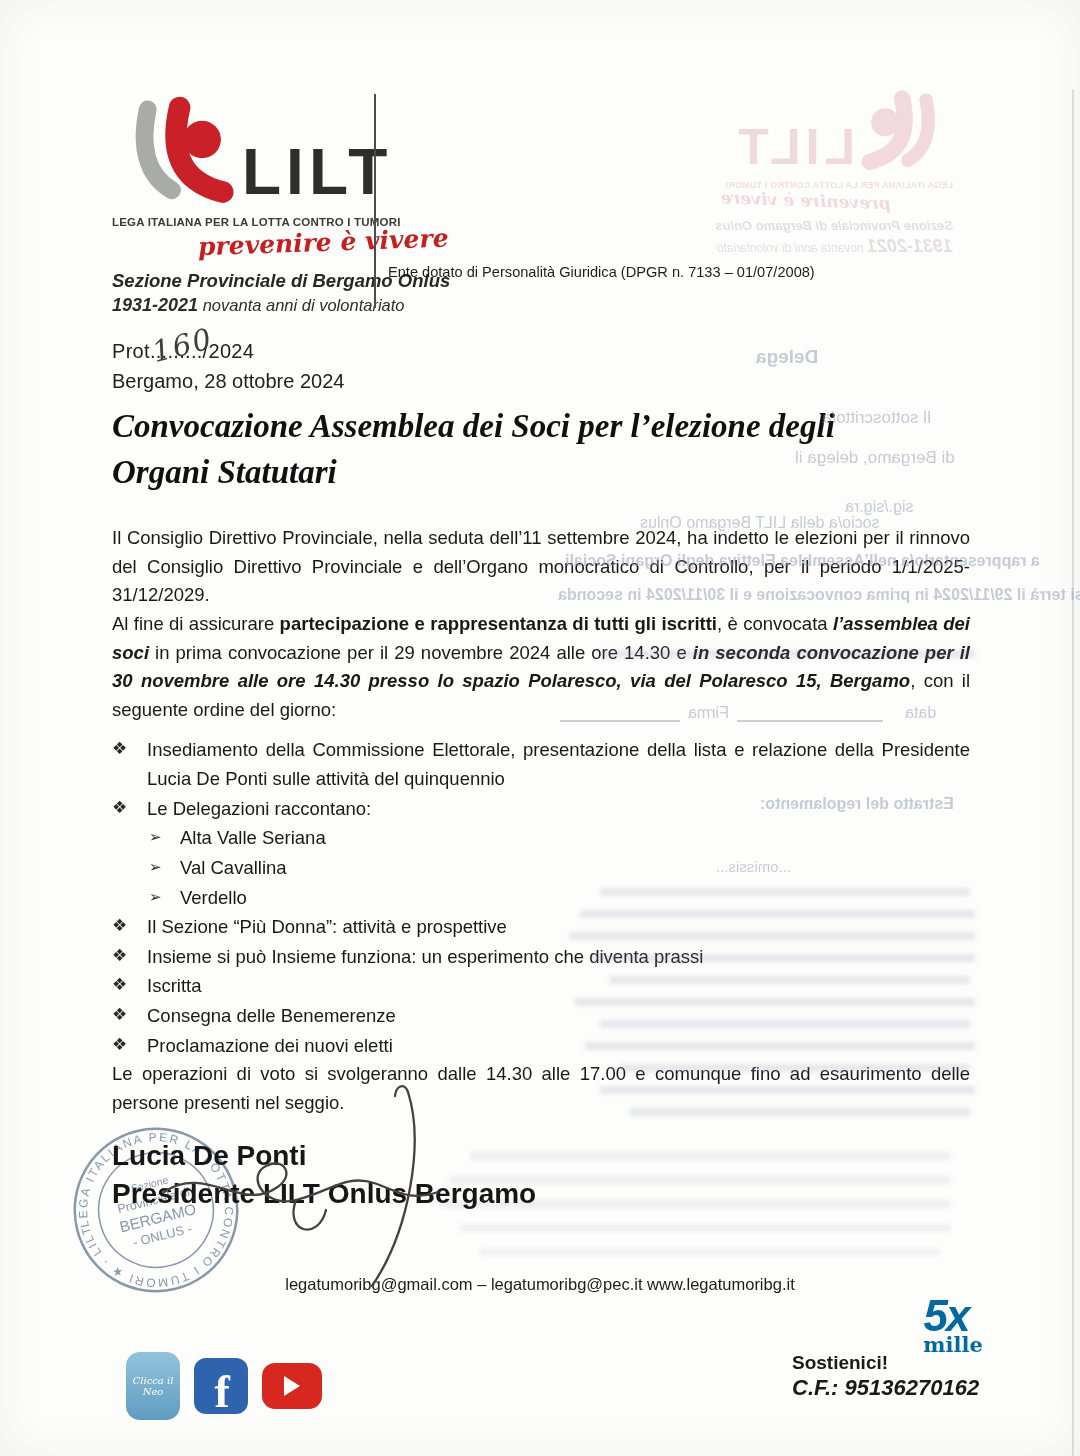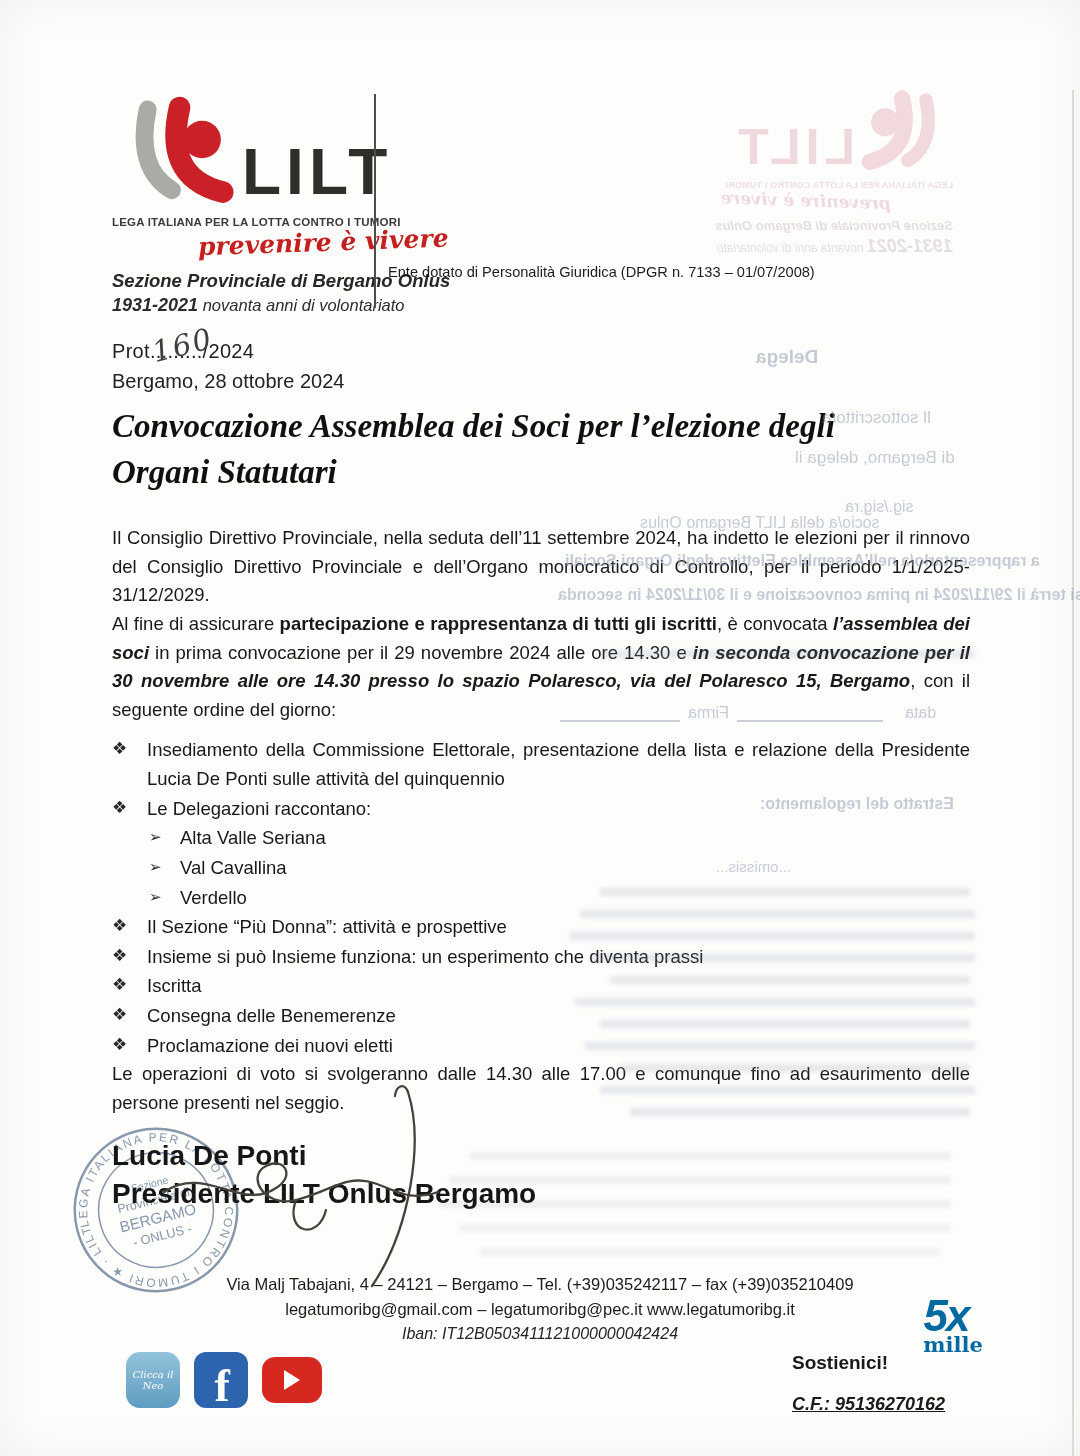--- a/index.html
+++ b/index.html
@@ -46,33 +46,33 @@
   .sig-role{margin-top:6px;}
   .stamp{position:absolute;left:70px;top:1124px;width:172px;height:172px;z-index:2;
          transform:rotate(-14deg);opacity:.92;}
   .signature-svg{position:absolute;left:146px;top:1080px;z-index:5;}
   
   .footer{position:absolute;left:100px;top:1272px;width:880px;text-align:center;
           font-size:16.5px;line-height:1.5;color:#1c1c1c;}
   .footer .iban{font-style:italic;font-size:16px;color:#252525;}
   
   .social{position:absolute;left:126px;top:1352px;display:flex;align-items:center;gap:14px;}
-  .icon-neo{width:54px;height:56px;border-radius:14px;background:linear-gradient(#93c3dc,#5f9cc0);
+  .icon-neo{width:54px;height:68px;border-radius:14px;background:linear-gradient(#93c3dc,#5f9cc0);
             display:flex;align-items:center;justify-content:center;color:#fff;
             font-family:"DejaVu Serif",serif;font-style:italic;font-size:10px;text-align:center;line-height:1.15;}
   .icon-fb{width:54px;height:56px;border-radius:12px;background:#2e63ad;position:relative;overflow:hidden;}
   .icon-fb span{position:absolute;left:50%;bottom:-4px;transform:translateX(-42%);
                 color:#fff;font-family:"Liberation Serif",serif;font-weight:bold;font-size:46px;}
   .icon-yt{width:60px;height:46px;border-radius:13px;background:#d7281f;
            display:flex;align-items:center;justify-content:center;}
   .yt-tri{width:0;height:0;border-left:16px solid #fff;border-top:10px solid transparent;
           border-bottom:10px solid transparent;}
   .support{position:absolute;left:792px;top:1352px;color:#1a1a1a;}
   .support-line1{font-weight:bold;font-size:19px;}
-  .support-line2{font-weight:bold;font-style:italic;font-size:18px;margin-top:20px;text-decoration:underline;}
+  .support-line2{font-weight:bold;font-style:italic;font-size:22px;margin-top:1px;}
   .badge5x{position:absolute;left:906px;top:1296px;color:#0369a1;text-align:center;width:80px;}
   .badge5x .b5{font-weight:bold;font-style:italic;font-size:44px;line-height:.9;letter-spacing:-2px;}
   .badge5x .bm{font-family:"DejaVu Serif",serif;font-weight:bold;
                font-size:21px;margin-top:-4px;margin-left:14px;}
   
   .bleed-logo{position:absolute;left:698px;top:90px;width:255px;opacity:.42;
               filter:blur(.7px);transform:scaleX(-1);z-index:0;}
   .bleed-logo .brand{font-size:50px;color:#dfa8b4;margin:0 0 6px 6px;}
   .bleed-logo .mark{width:92px;height:88px;}
   .bleed-logo .tagline{font-size:9px;color:#dcb4be;}
@@ -210,23 +210,21 @@
   <svg class="signature-svg" width="340" height="230" viewBox="0 0 340 230">
     <g stroke="#45413c" stroke-width="2.3" fill="none" stroke-linecap="round">
       <path d="M18 112 C60 84 95 132 130 108 C150 96 138 76 120 86 C100 96 118 128 150 120 C185 111 200 94 228 103 C250 110 262 122 292 112"></path>
       <path d="M150 120 C138 152 172 162 180 130"></path>
       <path d="M262 12 C278 62 264 150 226 206"></path>
       <path d="M262 12 C258 2 250 6 249 16"></path>
     </g>
   </svg>
 
   <div class="footer">
-    <div>Via Malj Tabajani, 4 – 24121 – Bergamo – Tel. (+39)035242117 – fax (+39)035210409</div>
     <div>legatumoribg@gmail.com – legatumoribg@pec.it   www.legatumoribg.it</div>
-    <div class="iban">Iban: IT12B0503411121000000042424</div>
   </div>
 
   <div class="social">
     <div class="icon-neo">
         <span>Clicca il Neo</span>
       </div>
     <div class="icon-fb">
         <span>f</span>
       </div>
     <div class="icon-yt">

